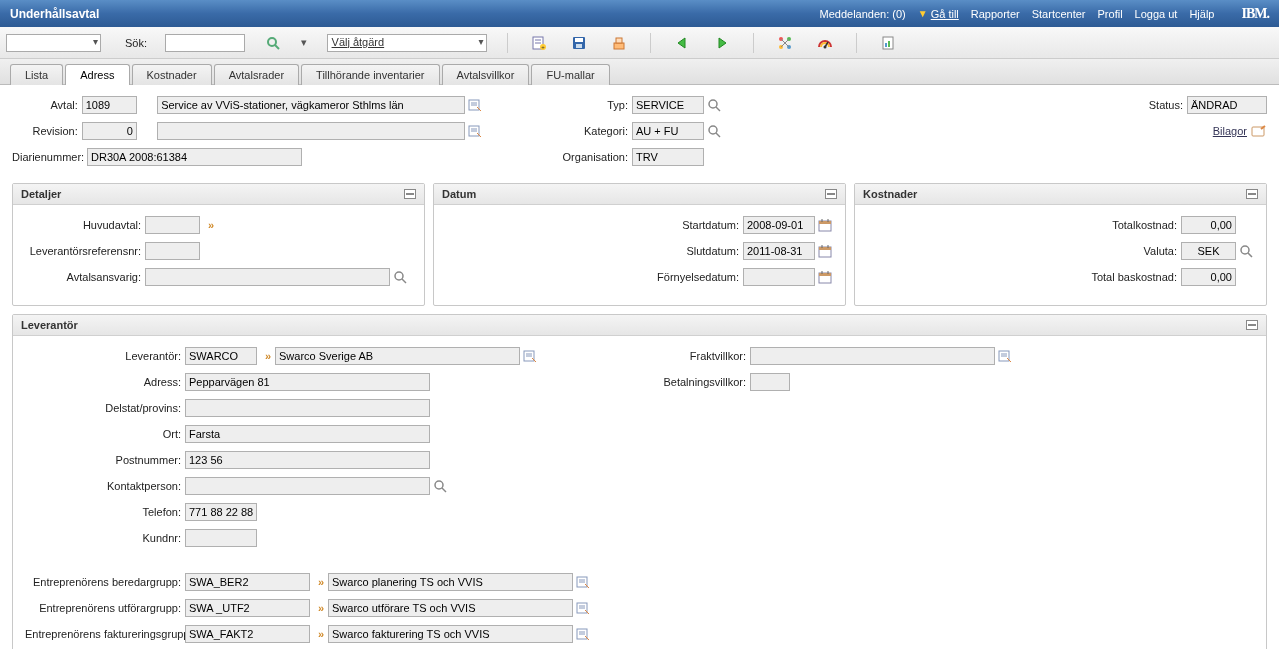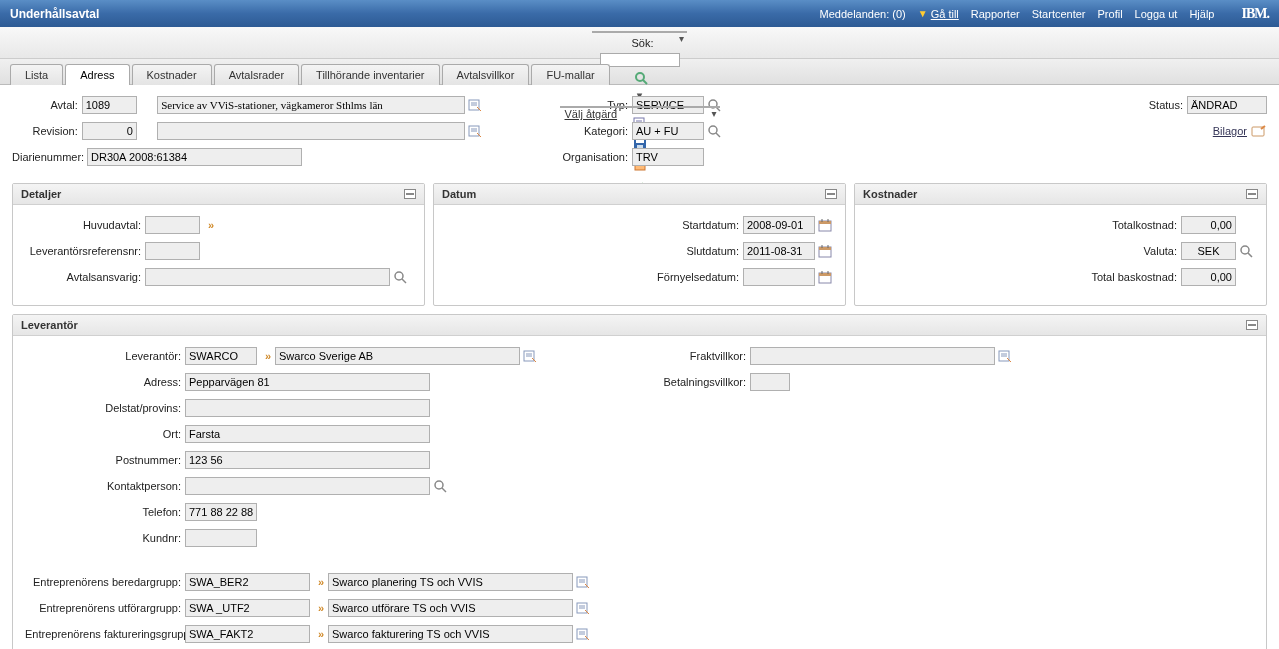--- a/index.html
+++ b/index.html
@@ -9,21 +9,21 @@
 .header-bar { height: 27px; background: linear-gradient(to bottom, #5a8ec6 0%, #3a6ba8 50%, #2d5a94 100%); color: #fff; display: flex; align-items: center; padding: 0 10px; }
 .header-title { font-weight: bold; font-size: 12px; }
 .header-spacer { flex: 1; }
 .header-links { display: flex; align-items: center; gap: 12px; font-size: 11px; }
 .header-links a { color: #fff; text-decoration: none; }
 .header-links .u { text-decoration: underline; }
 .ibm-logo { font-weight: bold; font-size: 14px; letter-spacing: -1px; margin-left: 15px; color:#fff; font-family: Georgia, serif;}
 .goto-arrow { color: #ffcc33; font-size: 10px; }
 
 
-.toolbar { height: 32px; background: linear-gradient(to bottom, #f8f8f8, #e8e8e8); border-bottom: 1px solid #ccc; display: flex; align-items: center; padding: 4px 6px; gap: 4px; flex-direction: column; }
+.toolbar { height: 32px; background: linear-gradient(to bottom, #f8f8f8, #e8e8e8); border-bottom: 1px solid #ccc; display: flex; align-items: center; padding: 11px 6px; gap: 18px; }
 .toolbar select, .toolbar input[type=text] { font-size: 11px; border: 1px solid #aaa; background: #fff; height: 18px; padding: 0 2px; }
 .toolbar .dropdown { width: 95px; height: 18px; display:inline-block; border:1px solid #aaa; background:#fff; position:relative;}
 .toolbar .dropdown::after {content:"▾"; position:absolute; right:2px; top:1px; font-size:10px; color:#555;}
 .toolbar .lbl { margin-left: 6px; }
 .toolbar .search-input { width: 80px; }
 .toolbar .action-select { width: 160px; }
 .tb-icon { width: 22px; height: 22px; display: inline-flex; align-items: center; justify-content: center; cursor: pointer; border-radius: 2px; }
 .tb-sep { width: 1px; height: 20px; background: #ccc; margin: 0 2px; }
 
 
@@ -36,21 +36,21 @@
 .field-line { display: flex; align-items: center; margin-bottom: 6px; min-height: 20px; }
 .field-label { text-align: right; padding-right: 4px; color: #222; white-space: nowrap; }
 .field-input { border: 1px solid #b0b0b0; background: #eeeeee; height: 18px; padding: 1px 3px; font-size: 11px; color: #000; }
 .field-input.w50 { width: 55px; }
 .field-input.w60 { width: 55px; text-align:right;}
 .field-input.w70 { width: 72px; }
 .field-input.w80 { width: 80px; }
 .field-input.w125 { width: 125px; }
 .field-input.w210 { width: 215px; }
 .field-input.w250 { width: 245px; }
-.field-input.w270 { width: 332px; font-family: Liberation Serif, serif; }
+.field-input.w270 { width: 332px; }
 .link-text { text-decoration: underline; color: #335; cursor: pointer; }
 
 
 .panels-row { display: flex; gap: 8px; margin-top: 10px; }
 .panel { border: 1px solid #c8c8c8; border-radius: 2px; background: #fff; }
 .panel.grow { flex: 1; }
 .panel-header { background: linear-gradient(to bottom, #f4f4f4, #e6e6e6); border-bottom: 1px solid #d0d0d0; padding: 4px 8px; font-weight: bold; color: #333; display: flex; align-items: center; }
 .panel-header .sp { flex: 1; }
 .panel-body { padding: 10px 12px 12px 12px; }
 .minmax-icon { width: 12px; height: 10px; border: 1px solid #888; display: inline-block; position: relative; background:#fff;}

